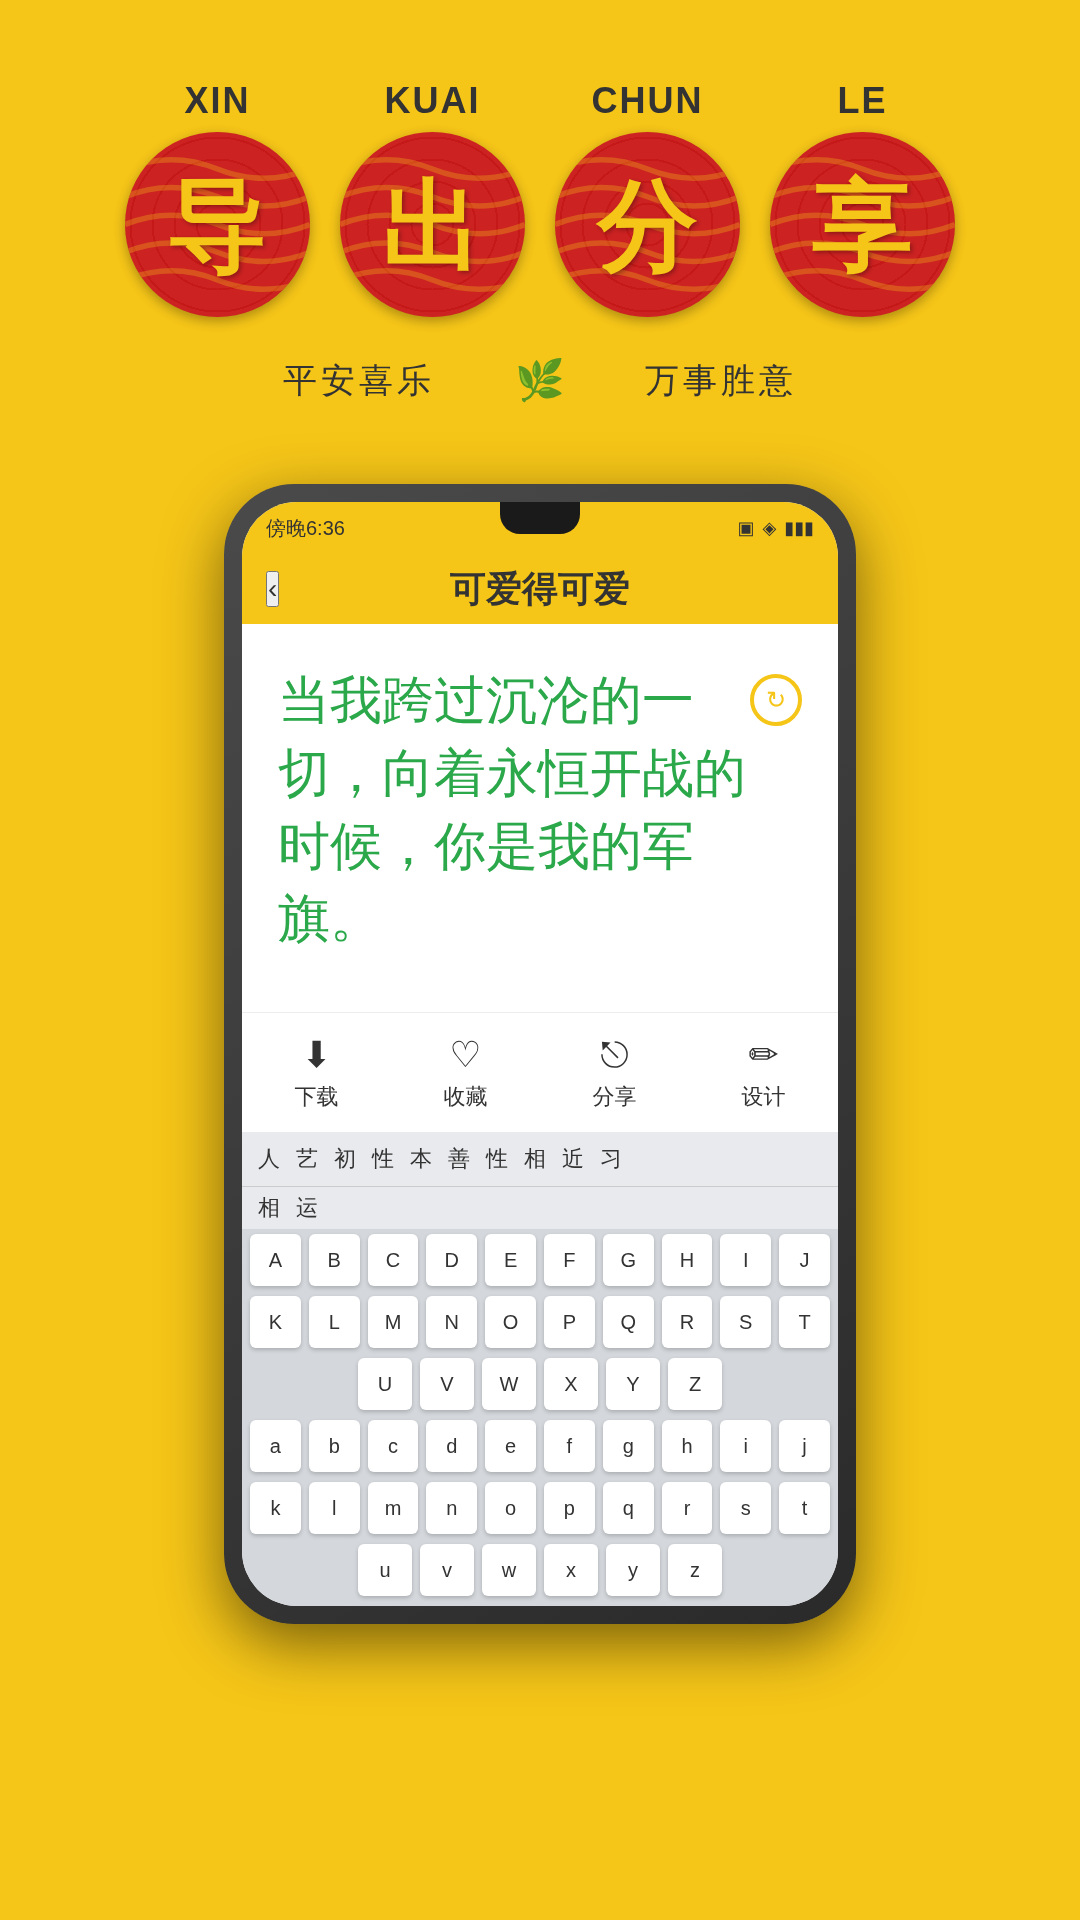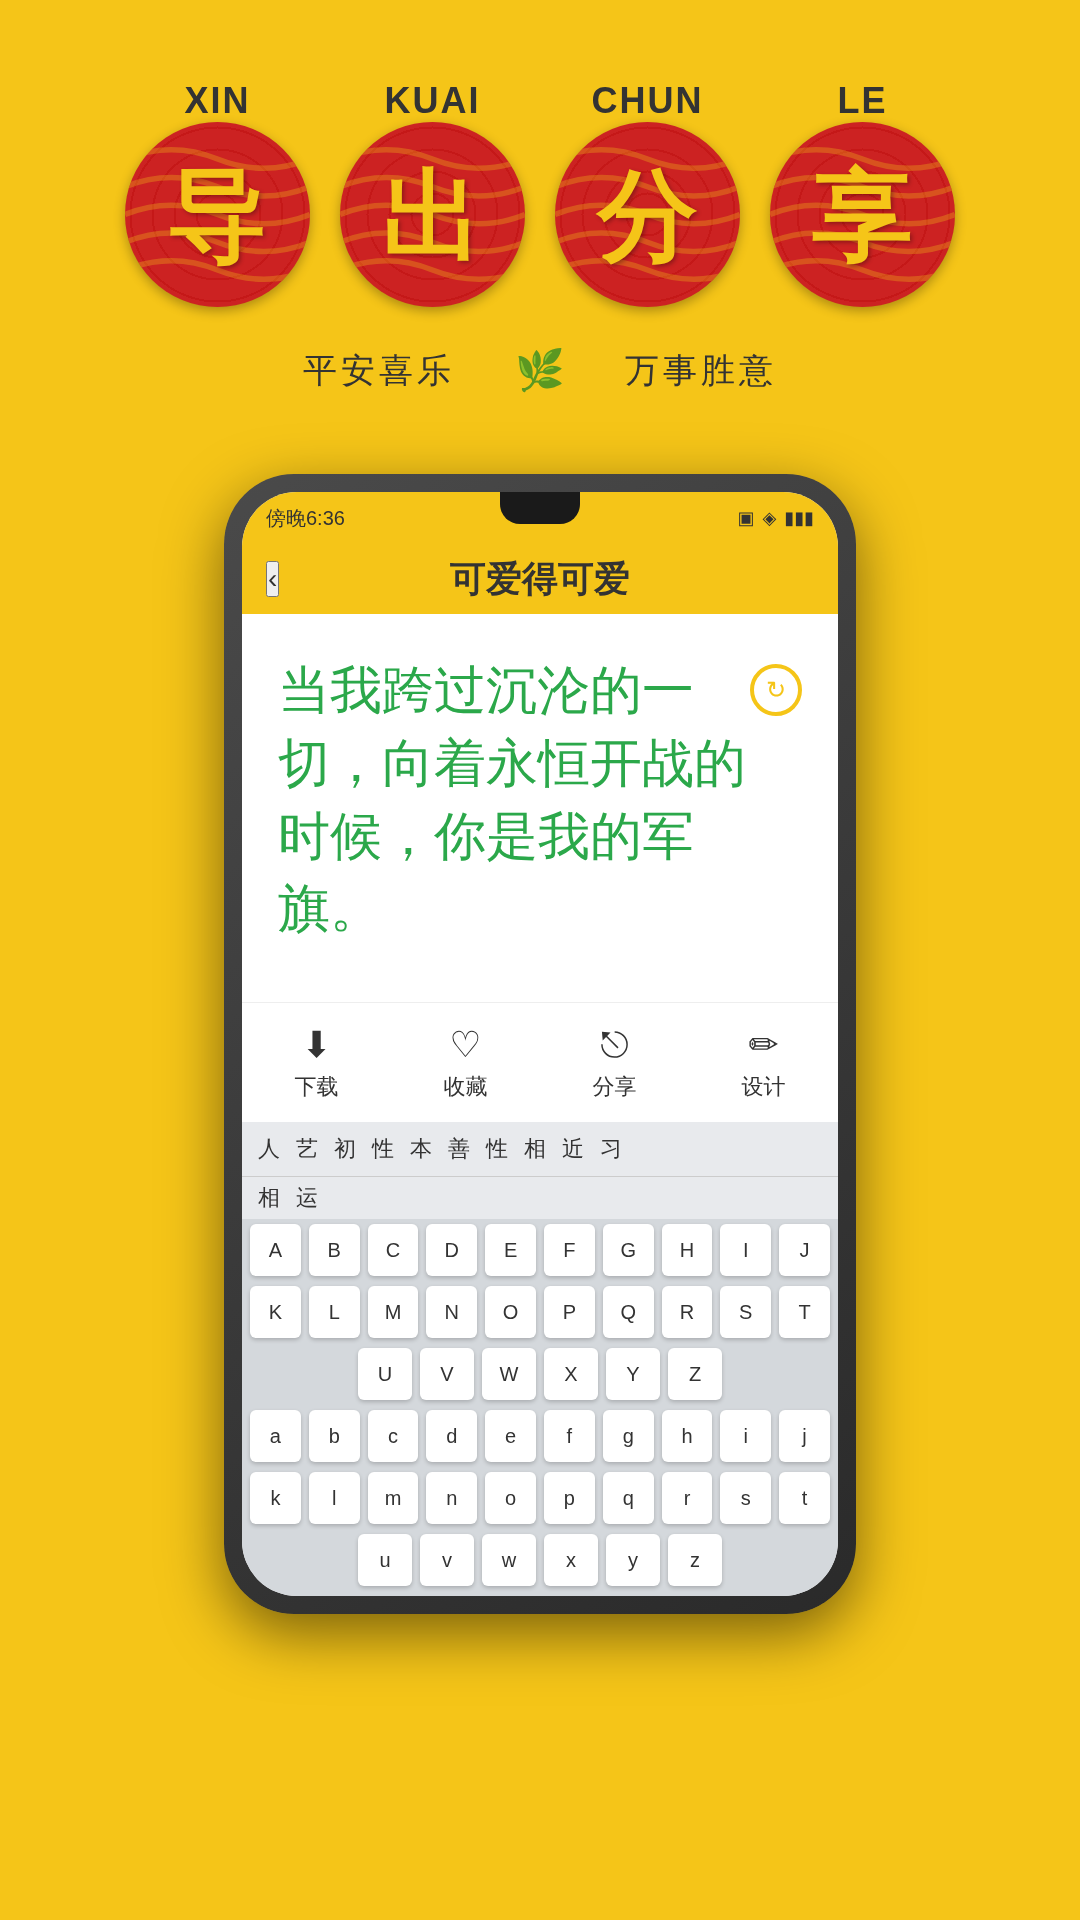--- a/index.html
+++ b/index.html
@@ -24,20 +24,21 @@
       display: flex;
       justify-content: center;
       gap: 30px;
       margin-bottom: 20px;
     }
 
     .pinyin-item {
       display: flex;
       flex-direction: column;
       align-items: center;
+      gap: 10px;
     }
 
     .pinyin-label {
       font-size: 36px;
       font-weight: 700;
       color: #333;
       letter-spacing: 2px;
     }
 
     .seal-circle {
@@ -75,21 +76,21 @@
       position: relative;
       z-index: 2;
       text-shadow: 2px 2px 4px rgba(0,0,0,0.3);
       line-height: 1;
     }
 
     .subtitle-row {
       display: flex;
       align-items: center;
       justify-content: center;
-      gap: 60px;
+      gap: 80px;
       margin-top: 20px;
     }
 
     .subtitle-text {
       font-size: 34px;
       color: #333;
       font-weight: 500;
       letter-spacing: 4px;
     }
 

